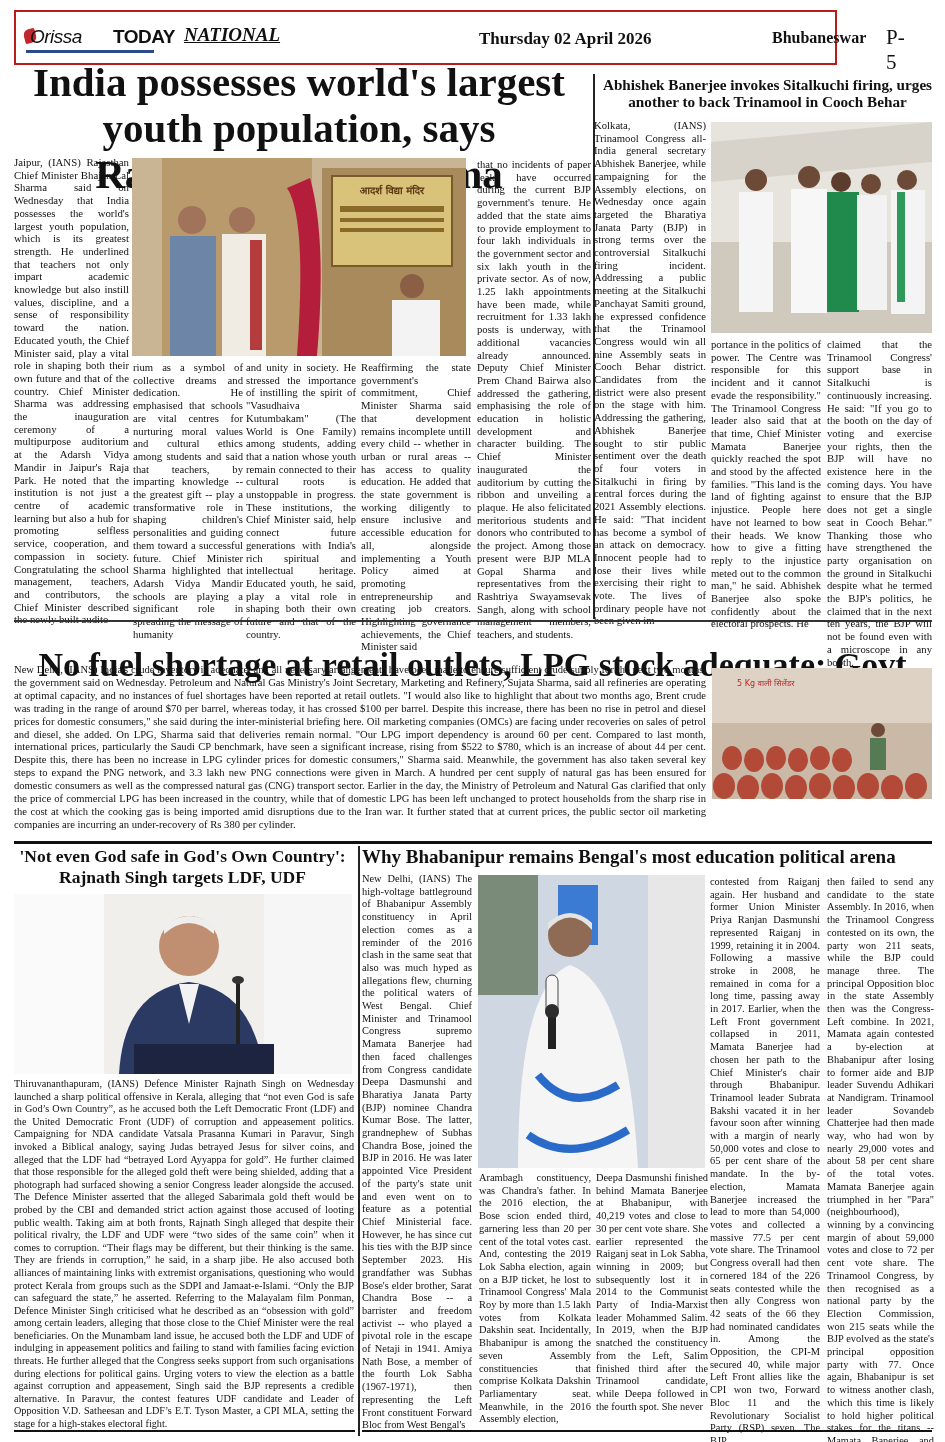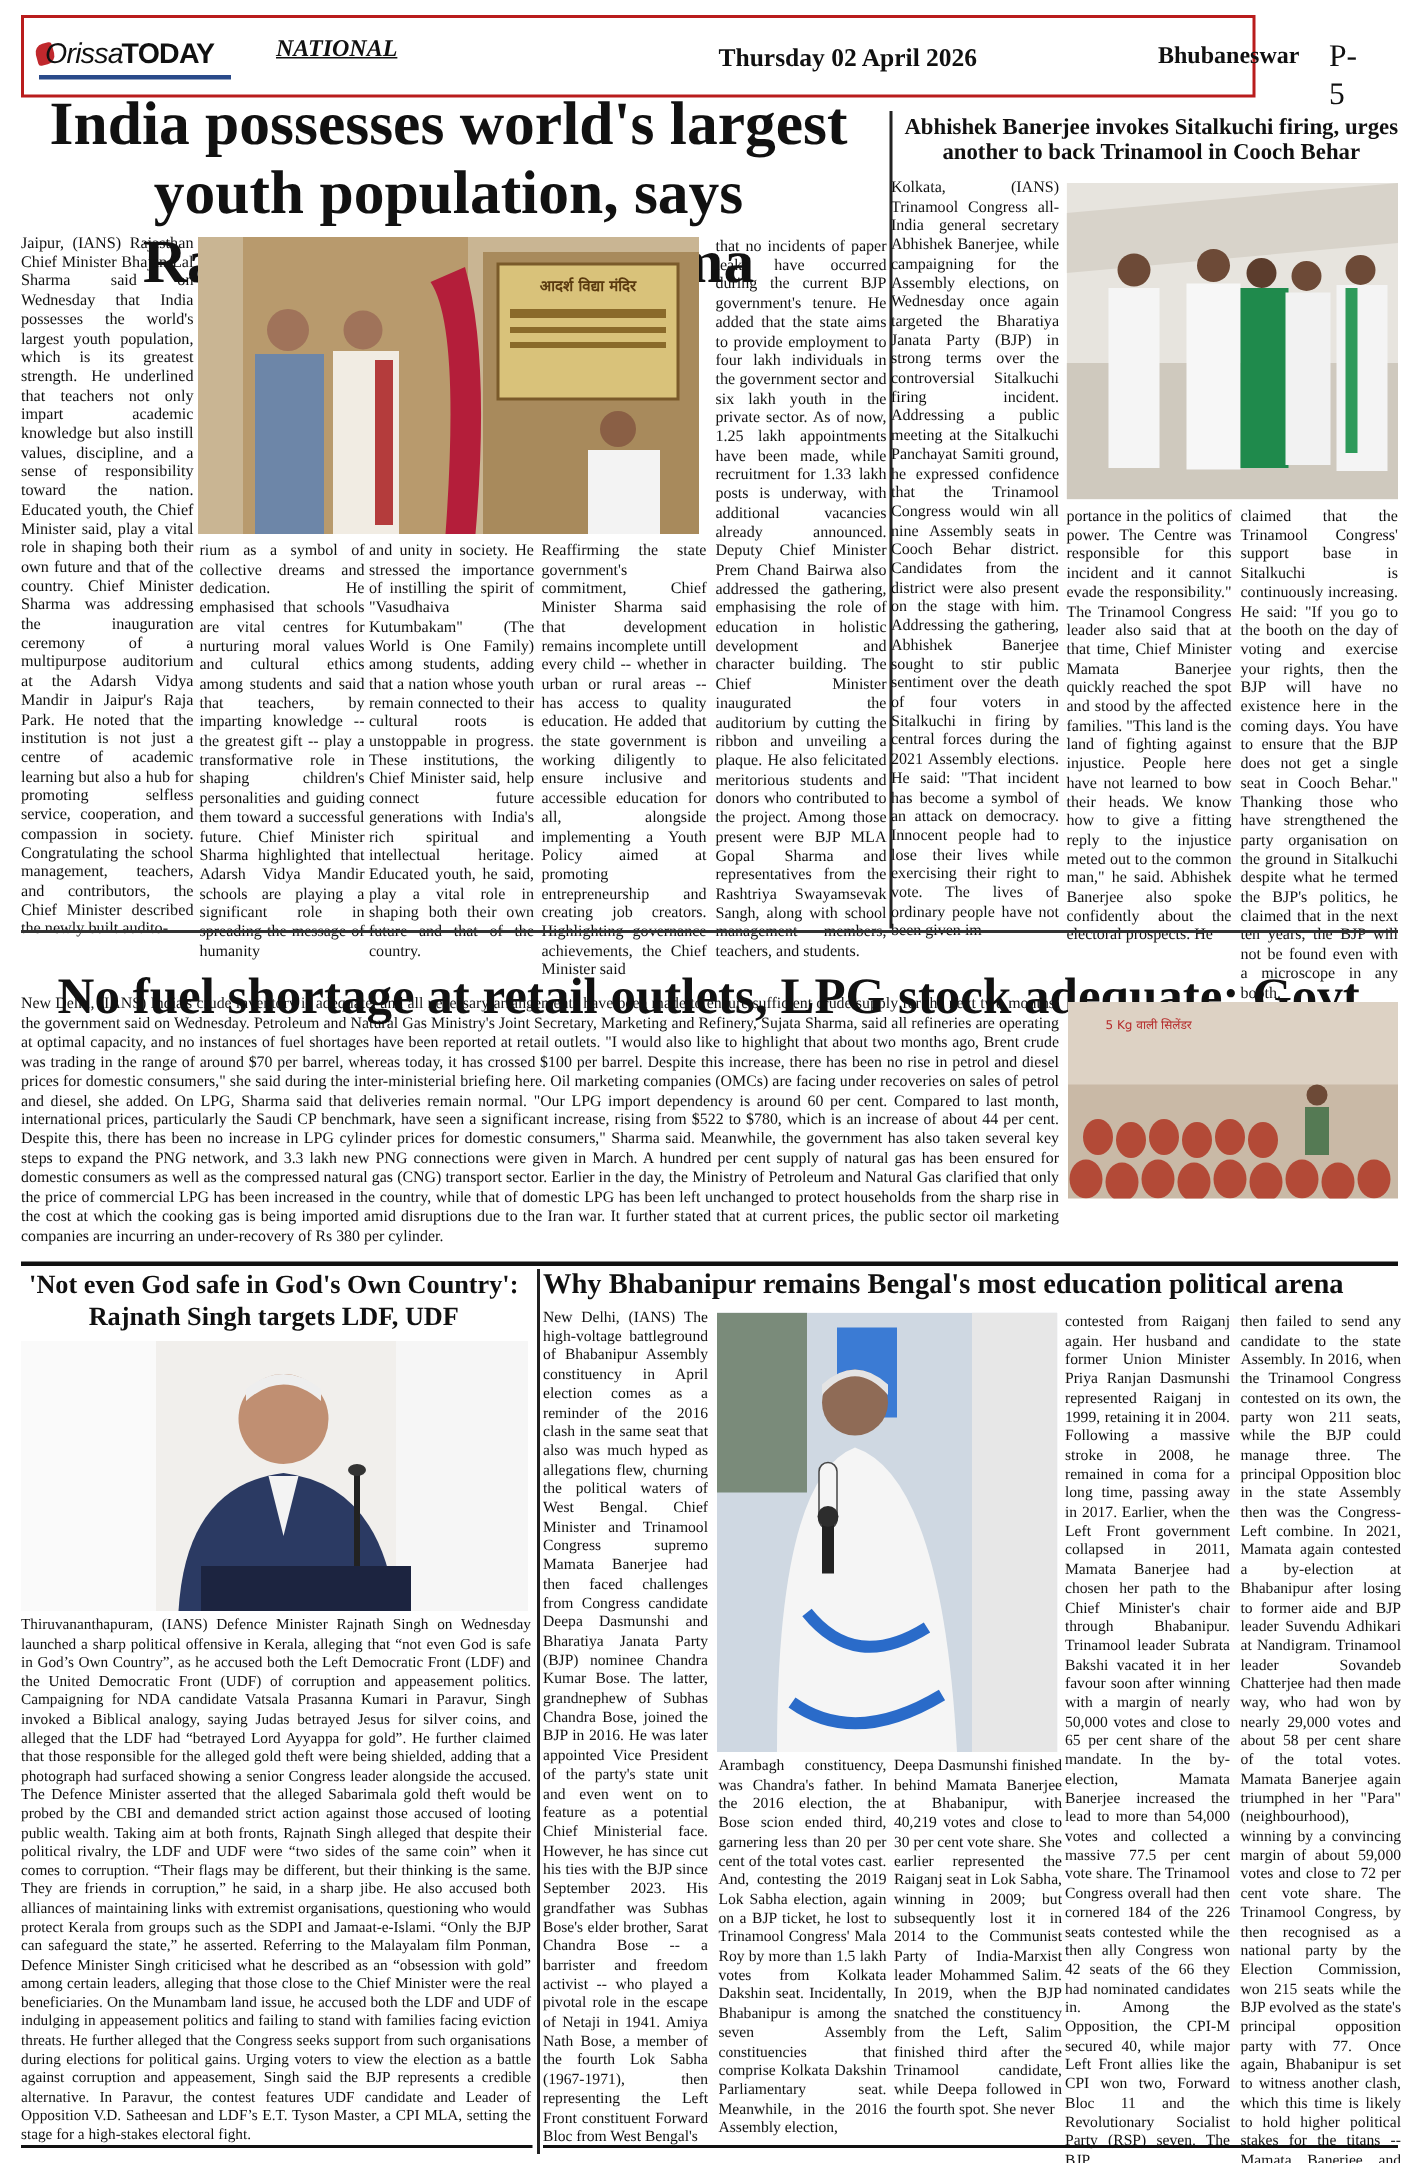--- a/index.html
+++ b/index.html
@@ -6,23 +6,23 @@
   html, body { width: 945px; height: 1442px; background: #fff; overflow: hidden; }
   body { font-family: "Liberation Serif", "DejaVu Serif", serif; color: #111; position: relative; }
 
   .masthead {
     position: absolute; left: 14px; top: 10px; width: 823px; height: 55px;
     border: 2px solid #b91c1c; border-radius: 0;
   }
   .logo { position: absolute; left: 8px; top: 14px; width: 140px; height: 30px; }
   .logo .mark { position: absolute; left: 0; top: 3px; width: 12px; height: 14px; background: #c0282d; border-radius: 6px 2px 6px 2px; transform: rotate(-15deg); }
   .logo .word1 { position: absolute; left: 6px; top: 0; font-family: "Liberation Sans", sans-serif; font-style: italic; font-size: 19px; color: #111; letter-spacing: -0.5px; }
-  .logo .word2 { position: absolute; left: 57px; top: 0; font-family: "Liberation Sans", sans-serif; font-weight: bold; font-size: 19px; color: #111; letter-spacing: -0.5px; }
+  .logo .word2 { position: absolute; left: 57px; top: 0; font-family: "Liberation Sans", sans-serif; font-weight: bold; font-size: 19px; color: #111; letter-spacing: -0.5px; padding-left: 32px; }
   .logo .bar { position: absolute; left: 2px; top: 24px; width: 128px; height: 3px; background: #2a4a8a; }
-  .section-label { position: absolute; left: 168px; top: 12px; font-style: italic; font-weight: bold; font-size: 16px; text-decoration: underline; }
+  .section-label { position: absolute; left: 168px; top: 12px; font-style: italic; font-weight: bold; font-size: 19px; text-decoration: underline; }
   .date { position: absolute; left: 463px; top: 17px; font-weight: bold; font-size: 17px; }
   .city { position: absolute; left: 756px; top: 17px; font-weight: bold; font-size: 16px; }
   .page-no { position: absolute; left: 870px; top: 13px; font-size: 21px; }
 
   .headline { position: absolute; font-weight: bold; text-align: center; line-height: 1.12; }
   .body { position: absolute; font-size: 10.7px; line-height: 12.7px; text-align: justify; hyphens: manual; }
   .body.wide { font-size: 10.6px; line-height: 12.9px; }
   .rule-h { position: absolute; background: #333; height: 2px; }
   .rule-v { position: absolute; background: #222; width: 1.5px; }
 

